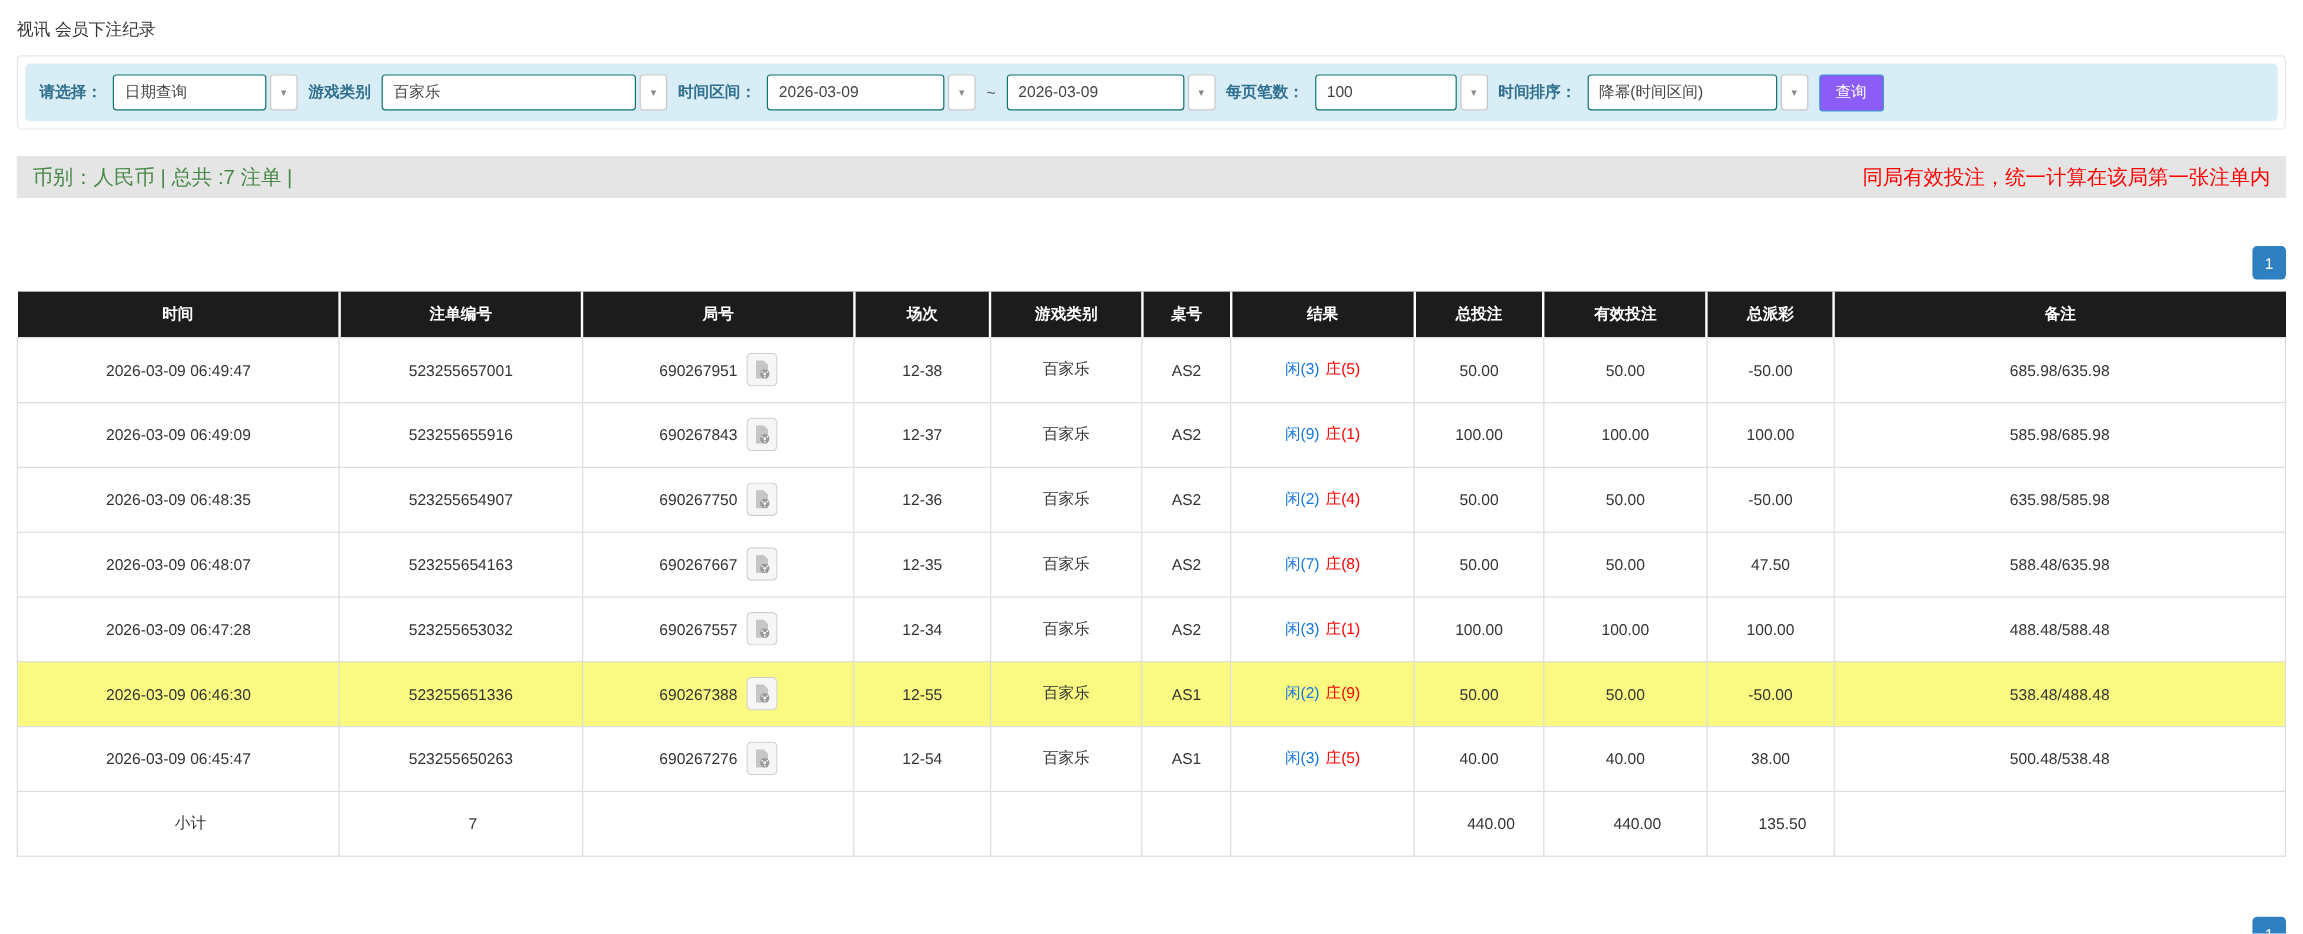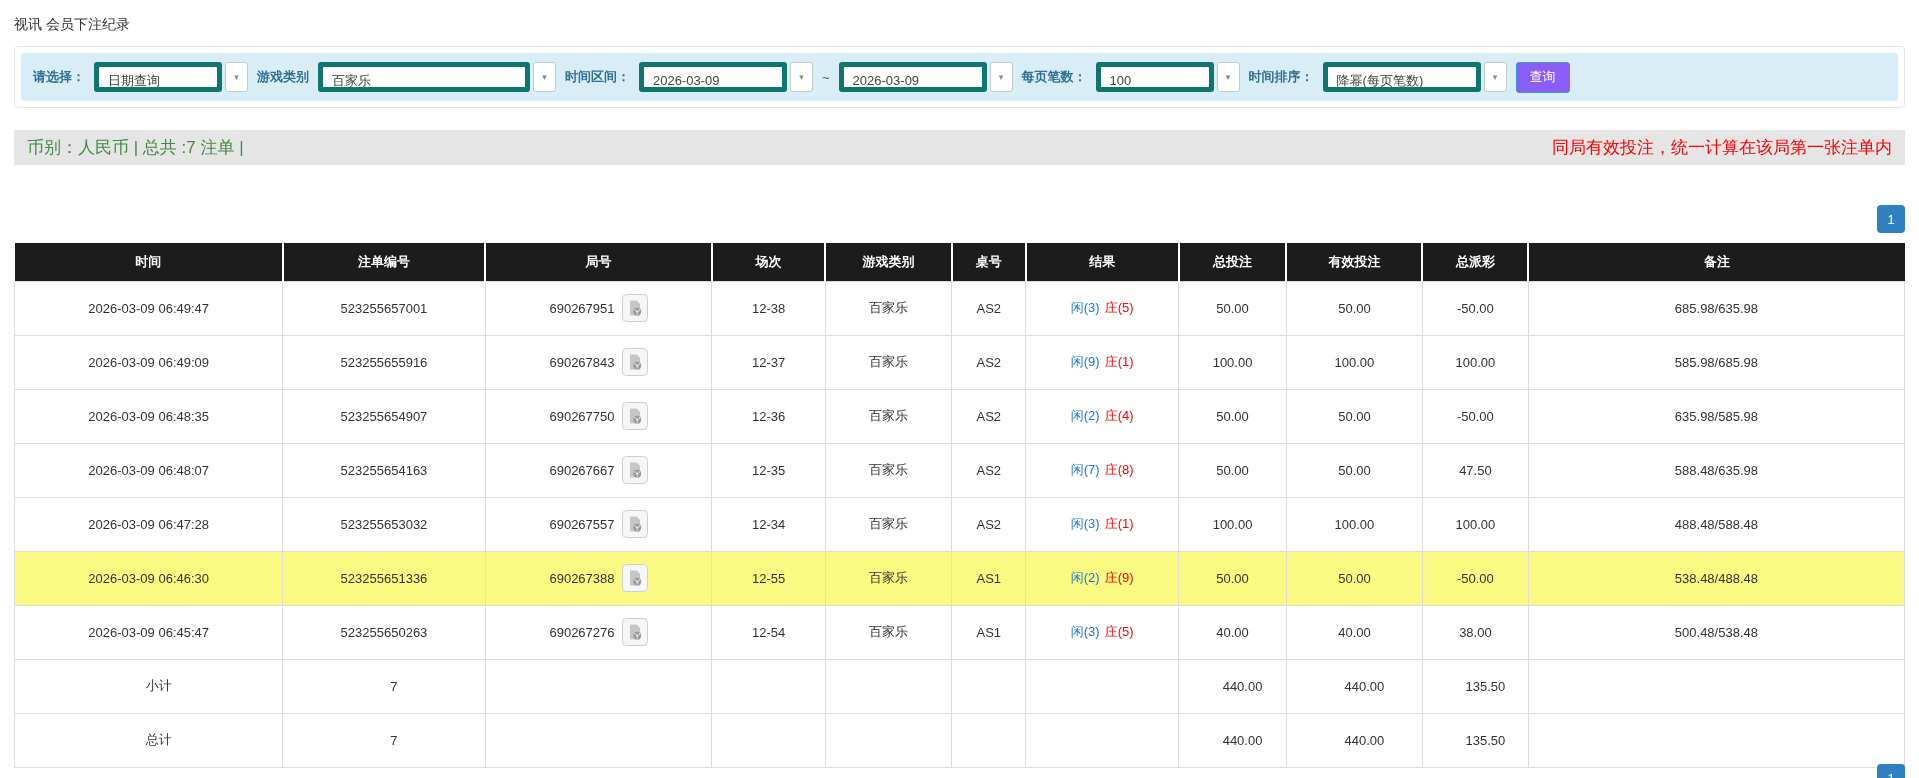--- a/index.html
+++ b/index.html
@@ -18,21 +18,21 @@
     background:#fff; padding:6px;
   }
   .filter-bar {
     background:#d9edf7; border-radius:4px; height:48px;
     display:flex; align-items:center; gap:9px; padding:0 12px;
     font-size:13px;
   }
   .f-label { font-weight:bold; color:#31708f; white-space:nowrap; }
   .combo { display:flex; gap:3px; align-items:center; }
   .combo-text {
-    background:#fff; border:5px solid #0f766e; border-radius:3px;
+    background:#fff; border:1px solid #0f766e; border-radius:3px;
     height:30px; line-height:28px; padding:0 9px; font-size:13px; color:#444;
     white-space:nowrap; overflow:hidden;
   }
   .combo-arrow {
     width:23px; height:30px; background:#fff; border:1px solid #c8c8c8;
     border-radius:3px; display:flex; align-items:center; justify-content:center;
     color:#888; font-size:9px; cursor:pointer;
   }
   .w-qtype { width:128px; } .w-game { width:212px; } .w-date { width:148px; }
   .w-size  { width:118px; } .w-sort { width:158px; }
@@ -116,21 +116,21 @@
       </span>
 
       <span class="f-label">每页笔数：</span>
       <span class="combo">
         <span class="combo-text w-size">100</span>
         <span class="combo-arrow">▾</span>
       </span>
 
       <span class="f-label">时间排序：</span>
       <span class="combo">
-        <span class="combo-text w-sort">降幂(每页笔数)</span>
+        <span class="combo-text w-sort">降幂(时间区间)</span>
         <span class="combo-arrow">▾</span>
       </span>
 
       <button class="search-btn">查询</button>
     </div>
   </div>
 
   <div class="summary-bar">
     <span class="summary-left">币别：人民币 | 总共 :7 注单 |</span>
     <span class="summary-right">同局有效投注，统一计算在该局第一张注单内</span>
@@ -358,33 +358,20 @@
           <td></td>
           <td></td>
           <td></td>
           <td></td>
           <td></td>
           <td>440.00</td>
           <td>440.00</td>
           <td>135.50</td>
           <td></td>
         </tr>
-        <tr class="sumrow">
-          <td>总计</td>
-          <td>7</td>
-          <td></td>
-          <td></td>
-          <td></td>
-          <td></td>
-          <td></td>
-          <td>440.00</td>
-          <td>440.00</td>
-          <td>135.50</td>
-          <td></td>
-        </tr>
       </tbody>
   </table>
 
 </div>
 
 <div class="pager-bottom">
   <button class="page-btn">1</button>
 </div>
 
 </body></html>

